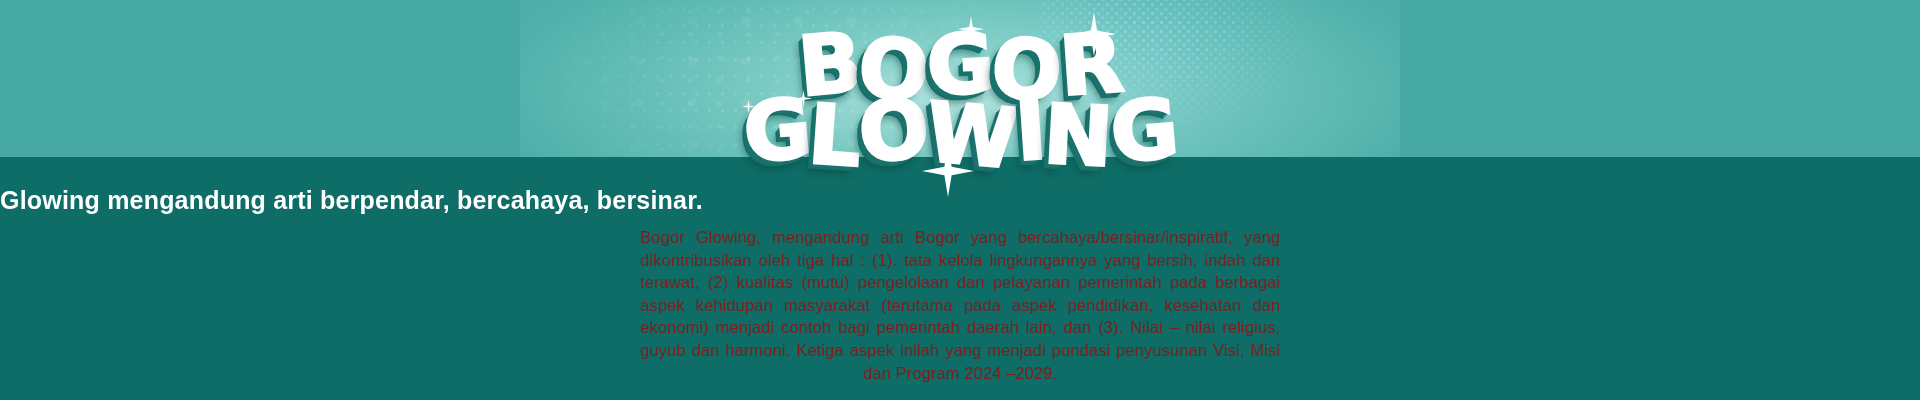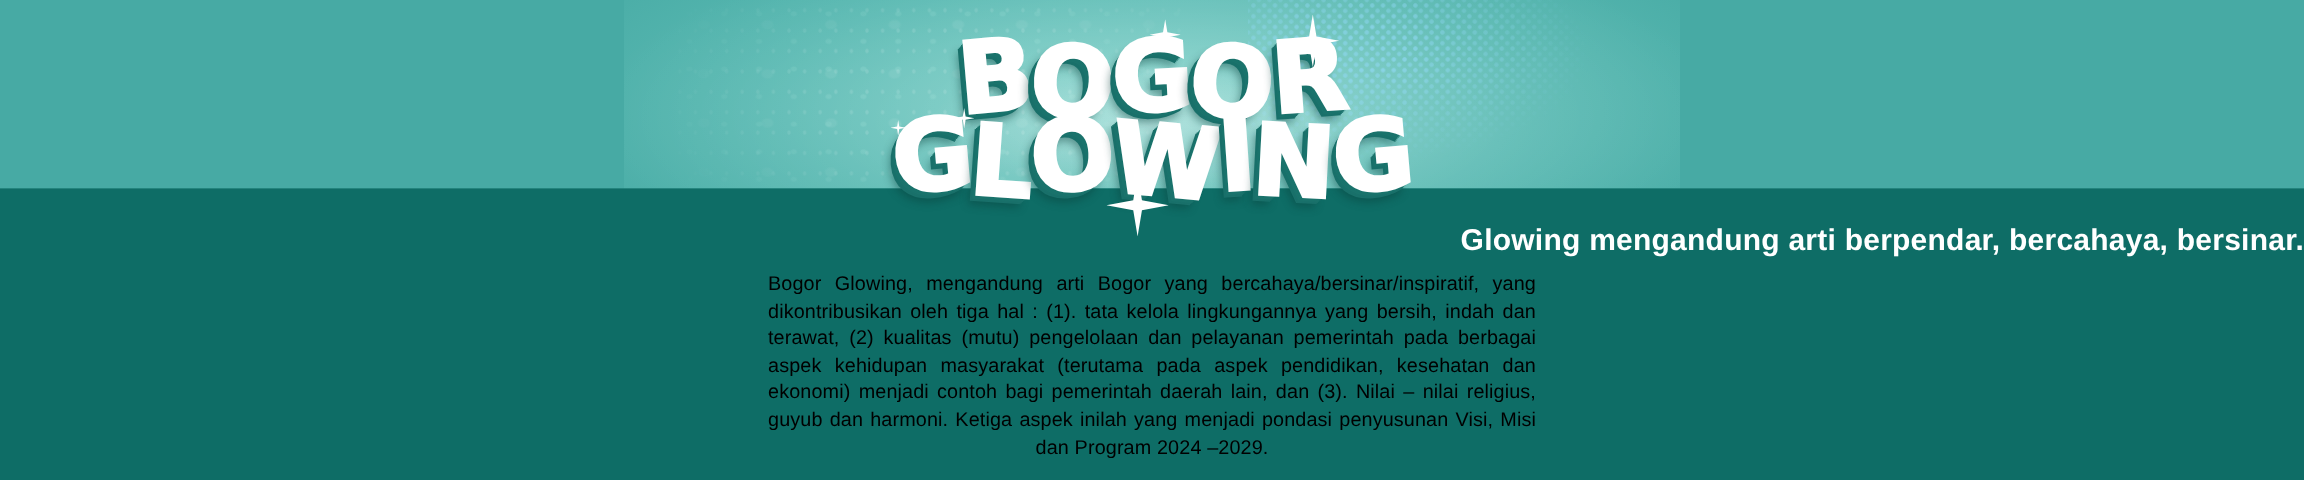--- a/index.html
+++ b/index.html
@@ -53,24 +53,24 @@
   .sparkle{position:absolute;z-index:6;background:#fff;
     clip-path:polygon(50% 0%,57% 42%,100% 50%,57% 58%,50% 100%,43% 58%,0% 50%,43% 42%);
     filter:drop-shadow(0 0 5px rgba(255,255,255,.95)) drop-shadow(0 0 12px rgba(255,255,255,.55));}
   .s1{left:1072px;top:12px;width:44px;height:44px;}
   .s2{left:958px;top:16px;width:26px;height:26px;}
   .s3{left:795px;top:90px;width:17px;height:17px;}
   .s4{left:742px;top:100px;width:13px;height:13px;}
   .s5{left:922px;top:145px;width:52px;height:52px;
       filter:drop-shadow(0 0 7px rgba(255,255,255,1)) drop-shadow(0 0 20px rgba(255,255,255,.8));}
   
-  .tagline{position:absolute;left:0;top:186px;width:1920px;text-align:right;z-index:4;
+  .tagline{position:absolute;left:0;top:186px;width:1920px;text-align:left;z-index:4;
     color:#ffffff;font-size:25px;font-weight:bold;letter-spacing:.2px;}
   .desc{position:absolute;left:640px;top:226px;width:640px;margin:0;z-index:4;
-    color:#000000;font-size:16.5px;line-height:22.6px;
+    color:#7f1d1d;font-size:16.5px;line-height:22.6px;
     text-align:justify;text-align-last:center;letter-spacing:.1px;}
 </style>
 </head>
 <body>
 
 <div class="banner">
   <div class="band-top">
     <div class="center-glow"></div>
     <div class="grunge"></div>
     <div class="halftone"></div>

